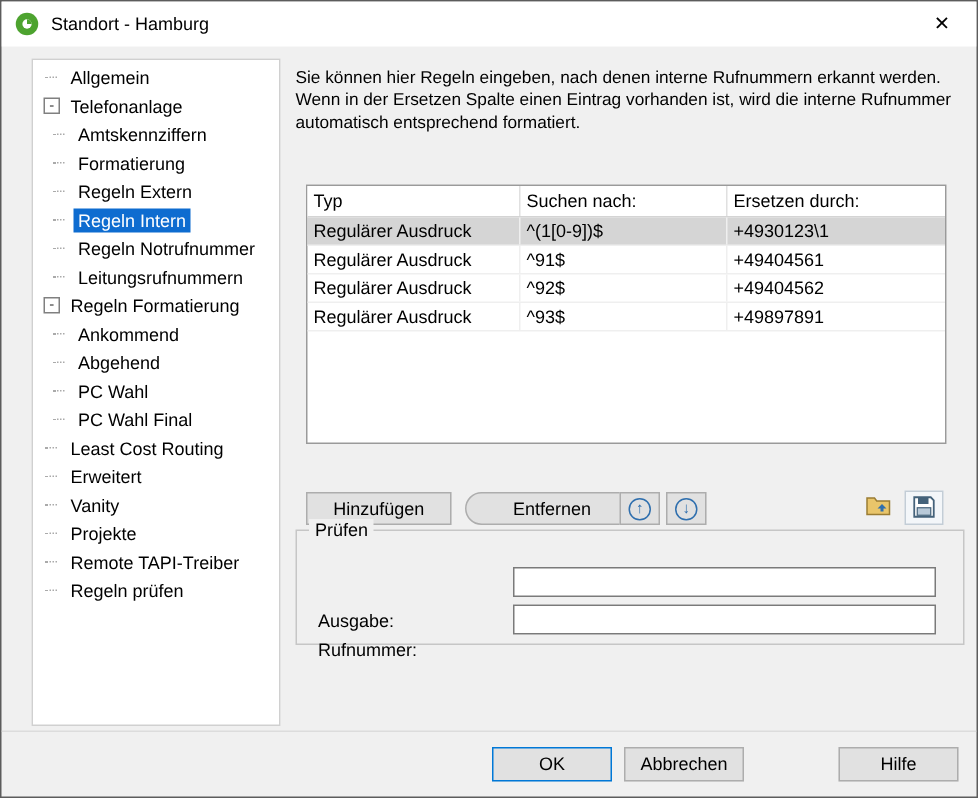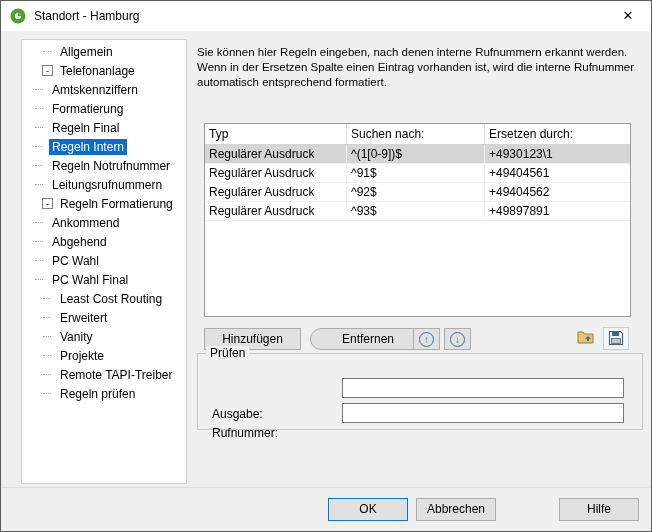--- a/index.html
+++ b/index.html
@@ -13,37 +13,37 @@
   }
 
   
   .titlebar { position:absolute; left:0; top:0; right:0; height:30px; background:#ffffff; display:flex; align-items:center; }
   .app-icon { width:16px; height:16px; margin-left:9px; flex:none; }
   .title-text { margin-left:8px; font-size:12px; color:#000; }
   .close-btn { position:absolute; right:0; top:0; width:46px; height:30px; line-height:30px; text-align:center; font-size:13px; color:#000; cursor:default; }
 
   
   .tree { position:absolute; left:20px; top:38px; width:166px; height:445px; background:#fff; border:1px solid #d0d0d0; padding-top:2px; overflow:hidden; }
-  .tree-item { display:flex; align-items:center; height:19px; padding-left:20px; white-space:nowrap; }
+  .tree-item { display:flex; align-items:center; height:19px; padding-left:7px; white-space:nowrap; }
   .tree-item .expander {
     width:11px; height:11px; flex:none; margin-right:4px;
     border:1px solid #808080; background:#fff; color:#404040;
     font-size:10px; line-height:9px; text-align:center;
   }
   .tree-item .spacer { width:11px; height:11px; flex:none; margin-right:4px; position:relative; }
   .tree-item .spacer::before { content:""; position:absolute; left:1px; top:5px; width:8px; border-top:1px dotted #aaaaaa; }
   .tree-item.lvl1 { padding-left:12px; }
   .tree-item .lbl { padding:1px 3px; }
   .tree-item.selected .lbl { background:#0e6cd0; color:#fff; font-weight:normal; }
 
   
   .desc { position:absolute; left:196px; top:44px; width:438px; font-size:11.5px; line-height:15px; }
 
   
-  .rules-table { position:absolute; left:203px; top:122px; width:427px; height:194px; background:#fff; border:1px solid #9a9a9a; }
+  .rules-table { position:absolute; left:203px; top:122px; width:427px; height:173px; background:#fff; border:1px solid #9a9a9a; }
   .thead { display:flex; height:21px; border-bottom:1px solid #d4d4d4; background:#fff; }
   .th { line-height:20px; padding-left:4px; border-right:1px solid #e0e0e0; overflow:hidden; white-space:nowrap; }
   .trow { display:flex; height:19px; border-bottom:1px solid #efefef; }
   .td { line-height:18px; padding-left:4px; border-right:1px solid #efefef; overflow:hidden; white-space:nowrap; }
   .c1 { width:142px; } .c2 { width:138px; } .c3 { flex:1; border-right:none !important; }
   .trow.selected { background:#d5d5d5; }
 
   
   .btn { position:absolute; height:22px; background:#e1e1e1; border:1px solid #adadad; font-family:inherit; font-size:12px; text-align:center; line-height:20px; cursor:default; }
   .btn-add    { left:203px; top:327px; width:97px; }
@@ -99,21 +99,21 @@
     <div class="tree-item lvl1">
         <span class="spacer"></span>
         <span class="lbl">Amtskennziffern</span>
       </div>
     <div class="tree-item lvl1">
         <span class="spacer"></span>
         <span class="lbl">Formatierung</span>
       </div>
     <div class="tree-item lvl1">
         <span class="spacer"></span>
-        <span class="lbl">Regeln Final</span>
+        <span class="lbl">Regeln Extern</span>
       </div>
     <div class="tree-item lvl1 selected">
         <span class="spacer"></span>
         <span class="lbl">Regeln Intern</span>
       </div>
     <div class="tree-item lvl1">
         <span class="spacer"></span>
         <span class="lbl">Regeln Notrufnummer</span>
       </div>
     <div class="tree-item lvl1">

